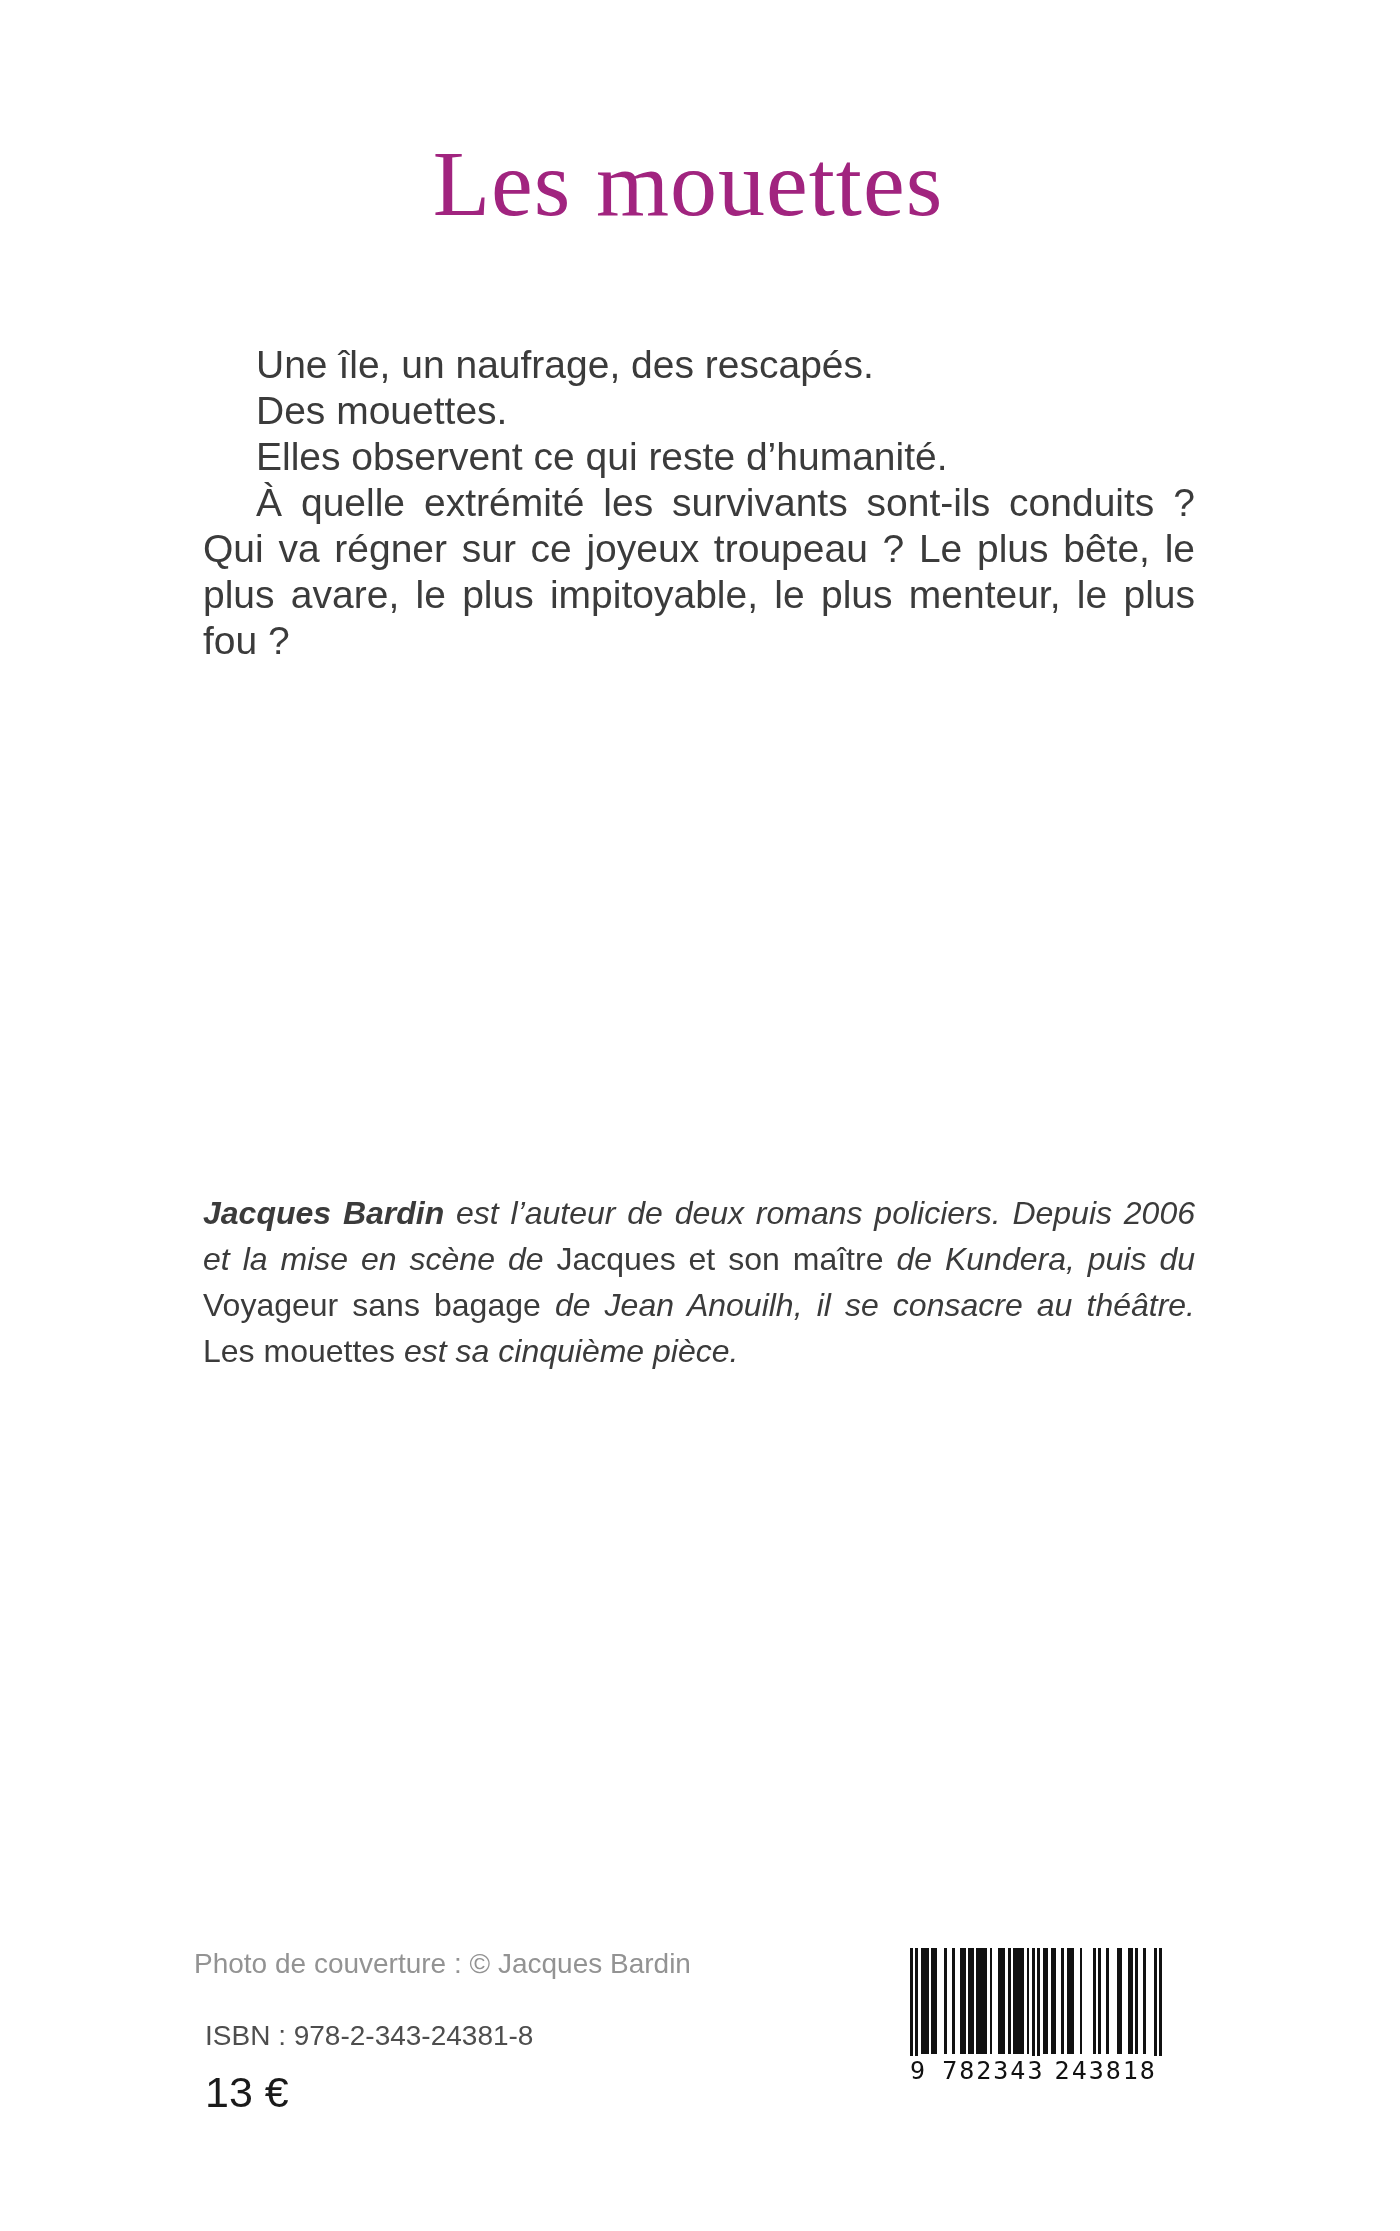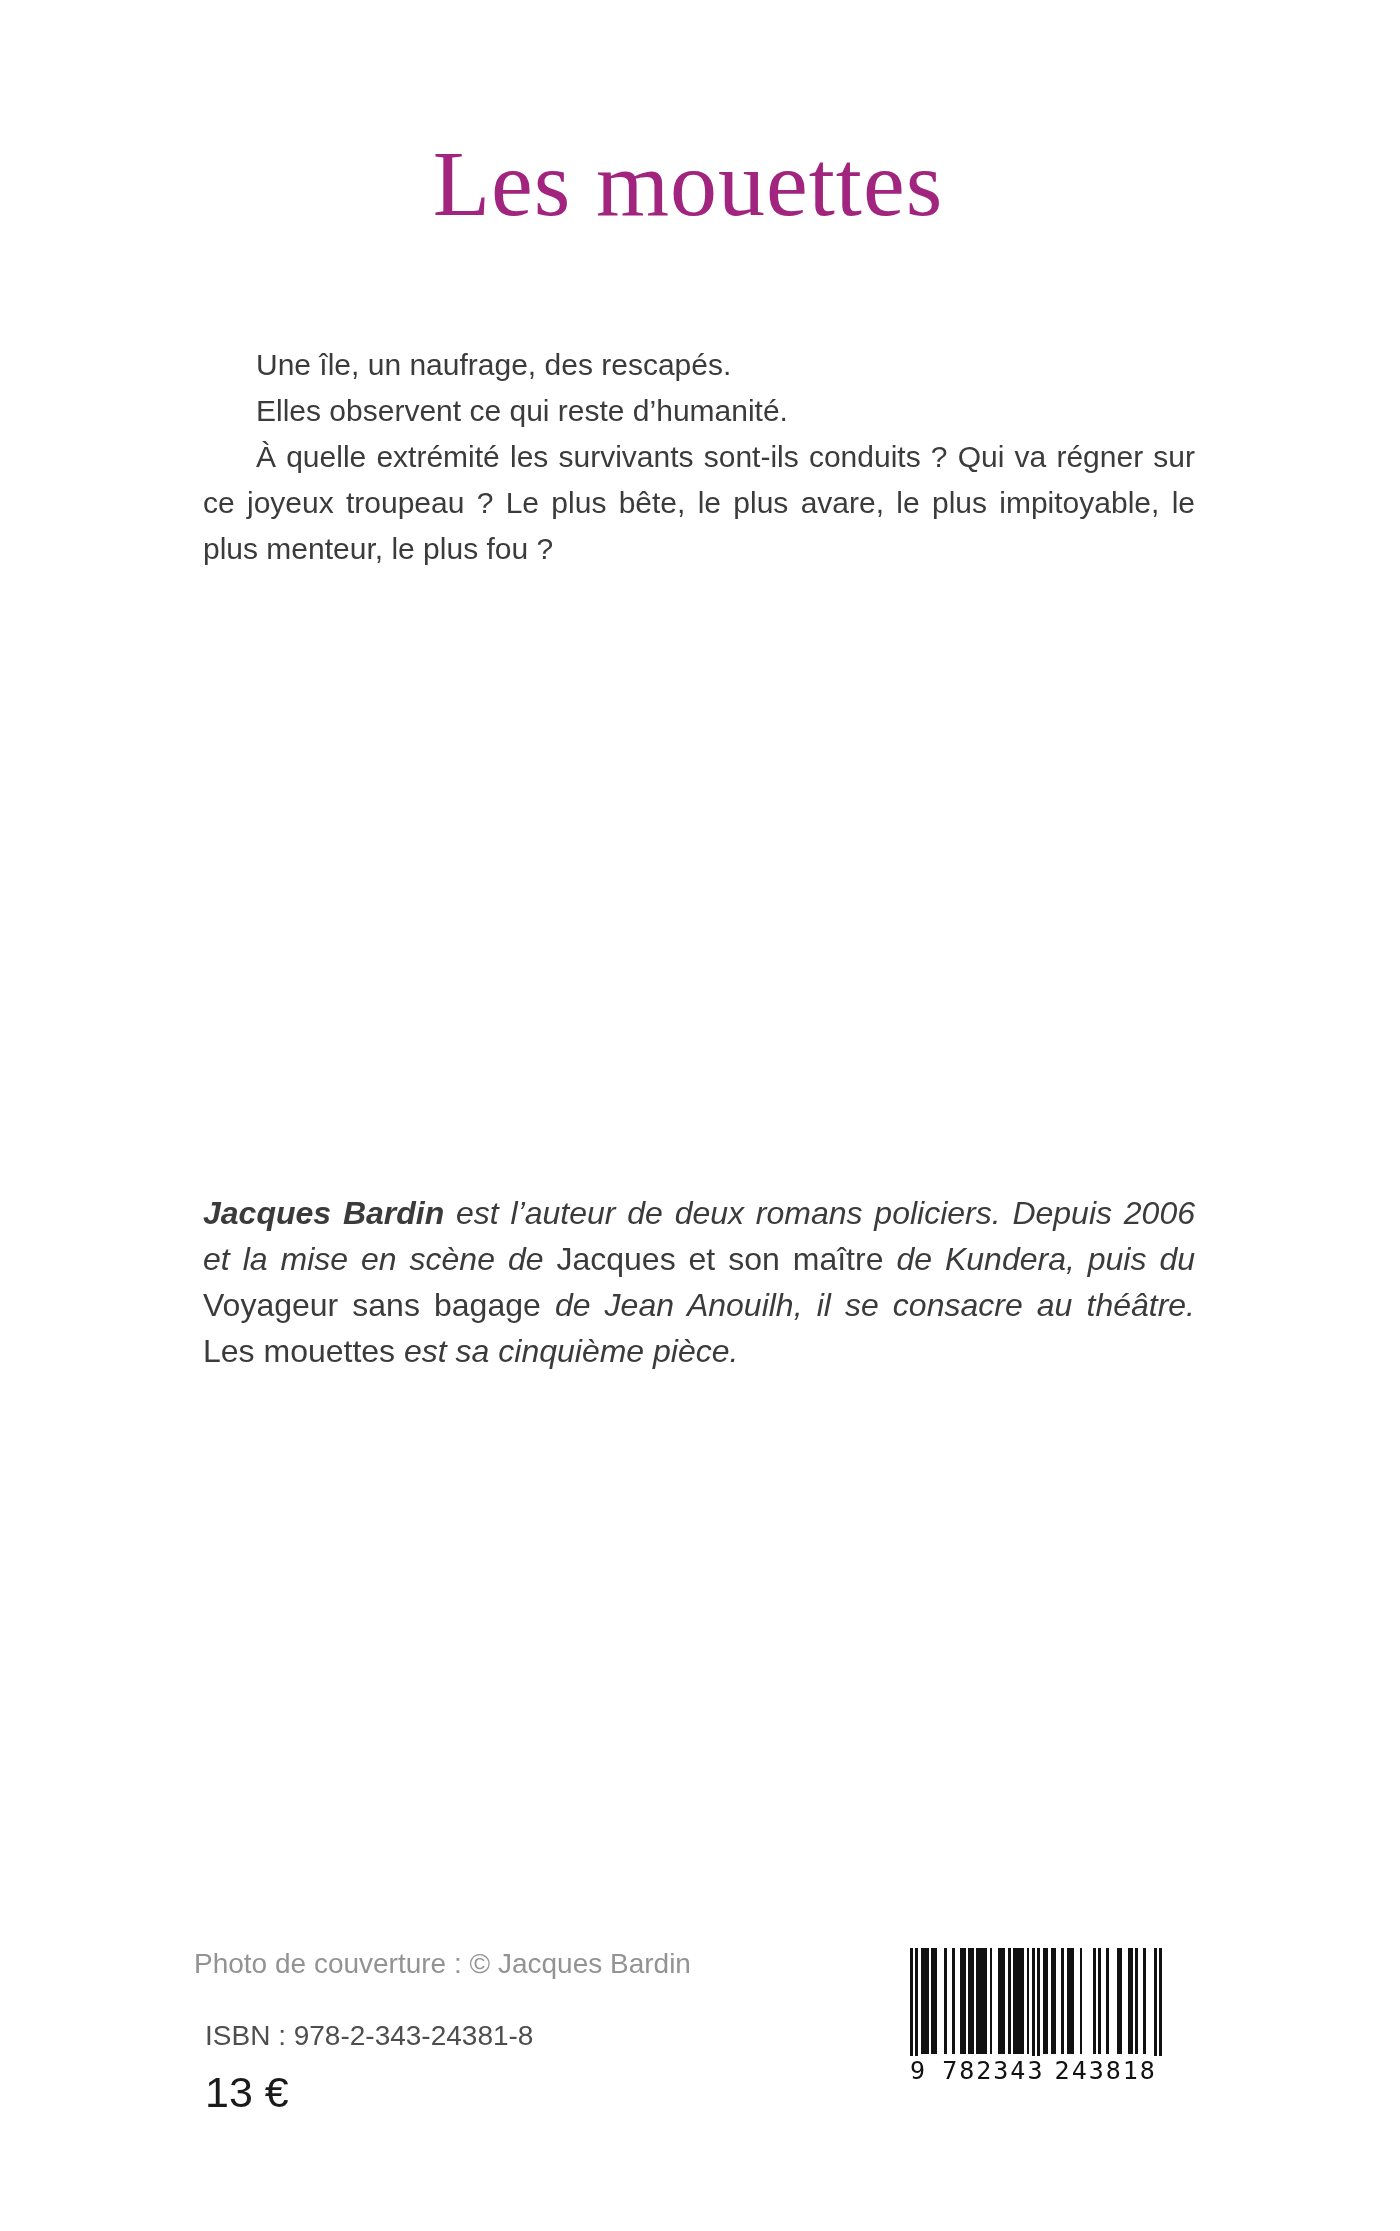--- a/index.html
+++ b/index.html
@@ -29,21 +29,21 @@
     font-size: 94px;
     line-height: 1;
     letter-spacing: 1px;
     color: var(--title-color, #a1247f);
   }
   .synopsis {
     position: absolute;
     left: 203px;
     top: 342px;
     width: 992px;
-    font-size: 30px;
+    font-size: 39px;
     line-height: 46px;
     color: #3b3b3b;
     text-align: justify;
   }
   .synopsis p { margin: 0; text-indent: 53px; }
   .synopsis p.closing { margin-top: 52px; }
   .bio {
     position: absolute;
     left: 203px;
     top: 1190px;
@@ -106,20 +106,21 @@
 </head>
 <body>
 
 <div class="page">
 
   <h1 class="title">Les mouettes</h1>
 
   <div class="synopsis">
     <div id="synopsis-paragraphs">
         <p>Une île, un naufrage, des rescapés.</p>
+        <p>Des mouettes.</p>
         <p>Elles observent ce qui reste d’humanité.</p>
         <p>À quelle extrémité les survivants sont-ils conduits&nbsp;? Qui va régner sur ce joyeux troupeau&nbsp;? Le plus bête, le plus avare, le plus impitoyable, le plus menteur, le plus fou&nbsp;?</p>
       </div>
   </div>
 
   <div class="bio" id="author-bio"><span class="seg-bold-italic">Jacques Bardin</span><span class="seg-italic"> est l’auteur de deux romans policiers. Depuis 2006 et la mise en scène de </span><span class="seg-roman">Jacques et son maître</span><span class="seg-italic"> de Kundera, puis du </span><span class="seg-roman">Voyageur sans bagage</span><span class="seg-italic"> de Jean Anouilh, il se consacre au théâtre. </span><span class="seg-roman">Les mouettes</span><span class="seg-italic"> est sa cinquième pièce.</span></div>
 
   <div class="photo-credit">Photo de couverture : © Jacques Bardin</div>
 
   <div class="isbn">ISBN : 978-2-343-24381-8</div>

